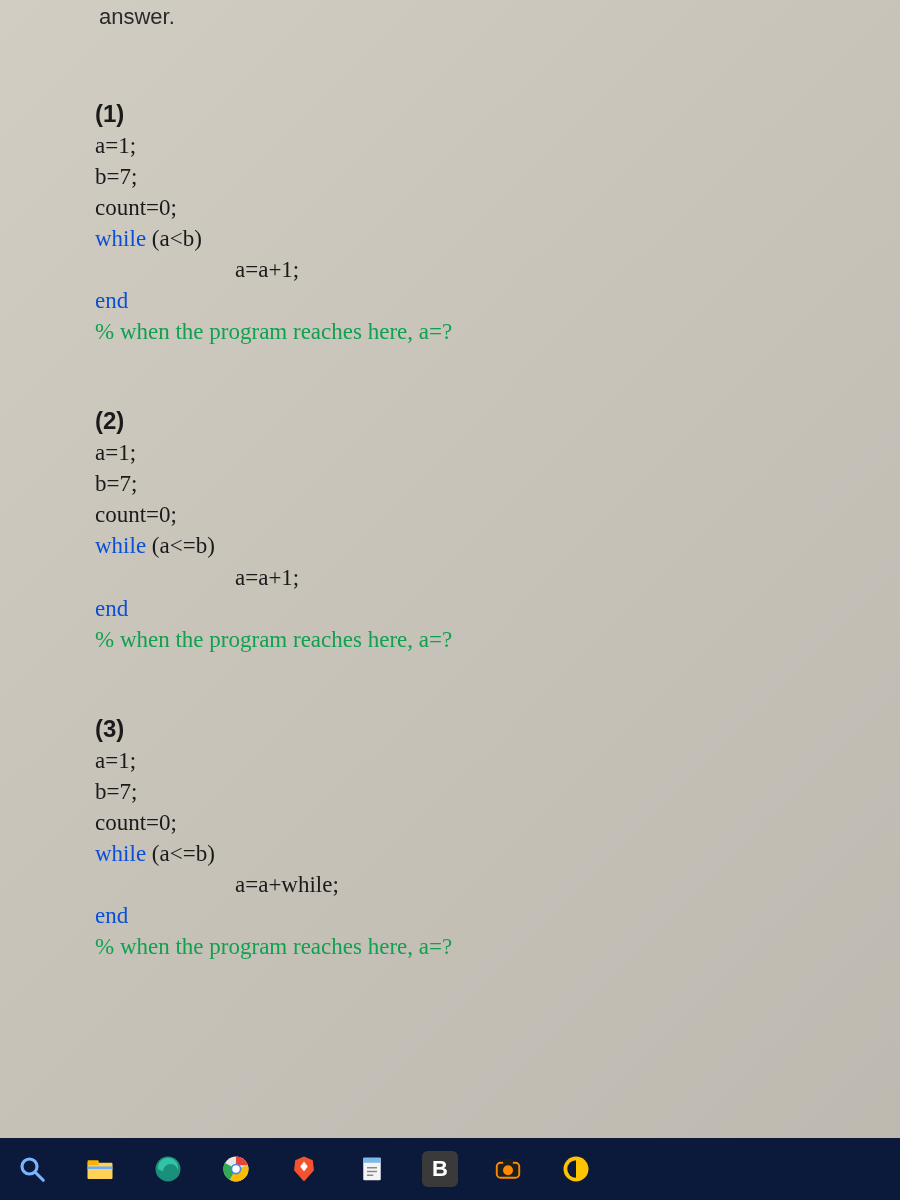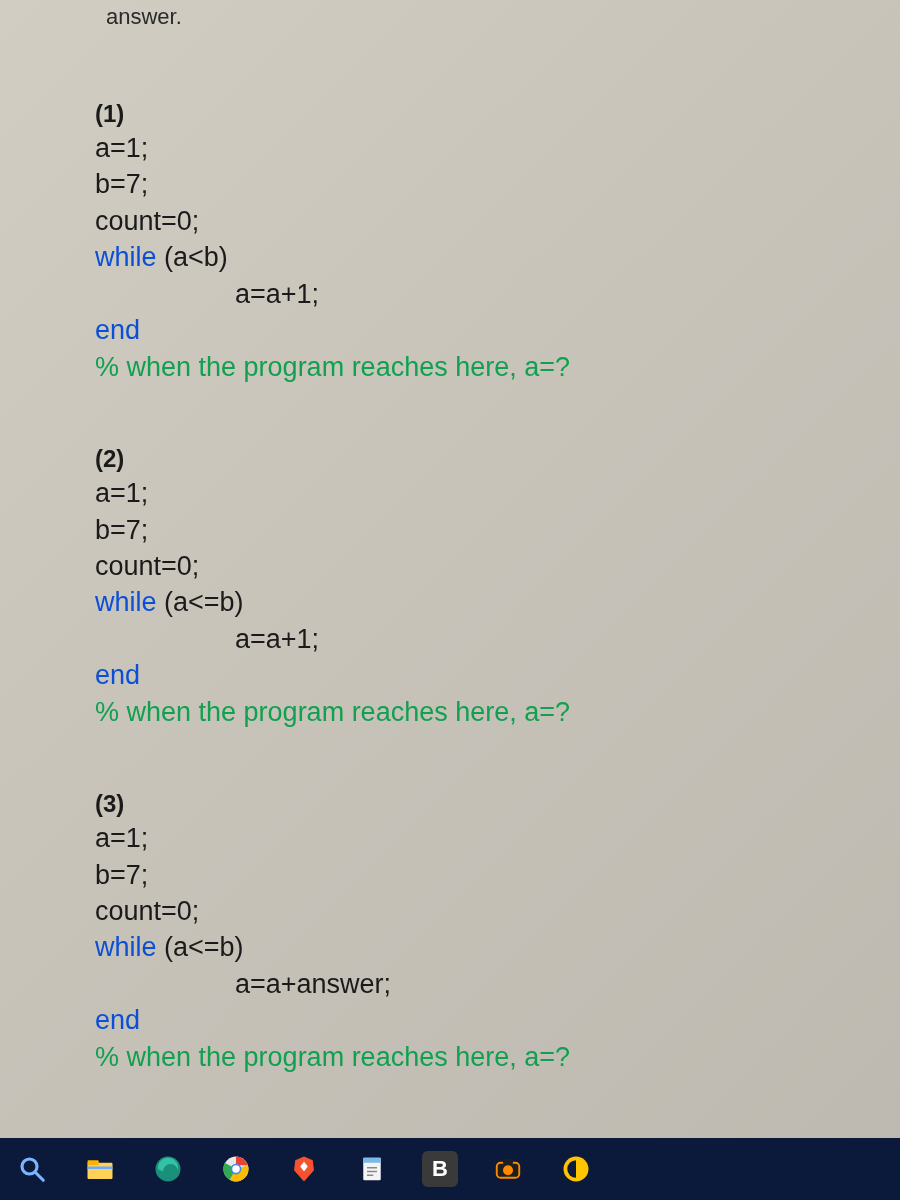--- a/index.html
+++ b/index.html
@@ -14,21 +14,21 @@
   .page {
     width: 900px;
     height: 1200px;
     position: relative;
     background: linear-gradient(135deg, #d2cdc3 0%, #c8c4ba 40%, #bdb9b0 100%);
     box-sizing: border-box;
   }
   .header-frag {
     position: absolute;
     top: 0;
-    left: 98px;
+    left: 91px;
     font-size: 22px;
     font-weight: 500;
     color: #2a2a2a;
     padding: 4px 8px;
   }
   .content {
     position: absolute;
     top: 100px;
     left: 95px;
     right: 30px;
@@ -37,22 +37,22 @@
     margin-bottom: 60px;
   }
   .label {
     font-family: Arial, sans-serif;
     font-size: 24px;
     font-weight: 700;
     color: #1a1a1a;
     margin-bottom: 2px;
   }
   .code {
-    font-family: Liberation Sans, sans-serif;
-    font-size: 27px;
+    font-family: Liberation Serif, serif;
+    font-size: 23px;
     line-height: 1.35;
     white-space: pre;
     color: #1a1a1a;
   }
   .kw { color: #0a4fd6; }       
   .cm { color: #11a050; }       
   .ind { display:inline-block; width: 140px; }
 
   
   .taskbar {
@@ -100,21 +100,21 @@
       <div class="block">
         <div class="label">(1)</div>
         <div class="code"><div>a=1;</div><div>b=7;</div><div>count=0;</div><div><span class="kw">while</span><span> (a&lt;b)</span></div><div><span class="ind"></span><span>a=a+1;</span></div><div><span class="kw">end</span><span></span></div><div class="cm">% when the program reaches here, a=?</div></div>
       </div>
       <div class="block">
         <div class="label">(2)</div>
         <div class="code"><div>a=1;</div><div>b=7;</div><div>count=0;</div><div><span class="kw">while</span><span> (a&lt;=b)</span></div><div><span class="ind"></span><span>a=a+1;</span></div><div><span class="kw">end</span><span></span></div><div class="cm">% when the program reaches here, a=?</div></div>
       </div>
       <div class="block">
         <div class="label">(3)</div>
-        <div class="code"><div>a=1;</div><div>b=7;</div><div>count=0;</div><div><span class="kw">while</span><span> (a&lt;=b)</span></div><div><span class="ind"></span><span>a=a+answer;</span></div><div><span class="kw">end</span><span></span></div><div class="cm">% when the program reaches here, a=?</div></div>
+        <div class="code"><div>a=1;</div><div>b=7;</div><div>count=0;</div><div><span class="kw">while</span><span> (a&lt;=b)</span></div><div><span class="ind"></span><span>a=a+while;</span></div><div><span class="kw">end</span><span></span></div><div class="cm">% when the program reaches here, a=?</div></div>
       </div>
     </div>
 
   <div class="taskbar">
 
     <div class="tb-icon">
       <svg viewBox="0 0 24 24">
           <circle cx="10" cy="10" r="6" fill="none" stroke="#7db4ff" stroke-width="2.5"></circle>
           <line x1="15" y1="15" x2="21" y2="21" stroke="#7db4ff" stroke-width="2.5" stroke-linecap="round"></line>
         </svg>

